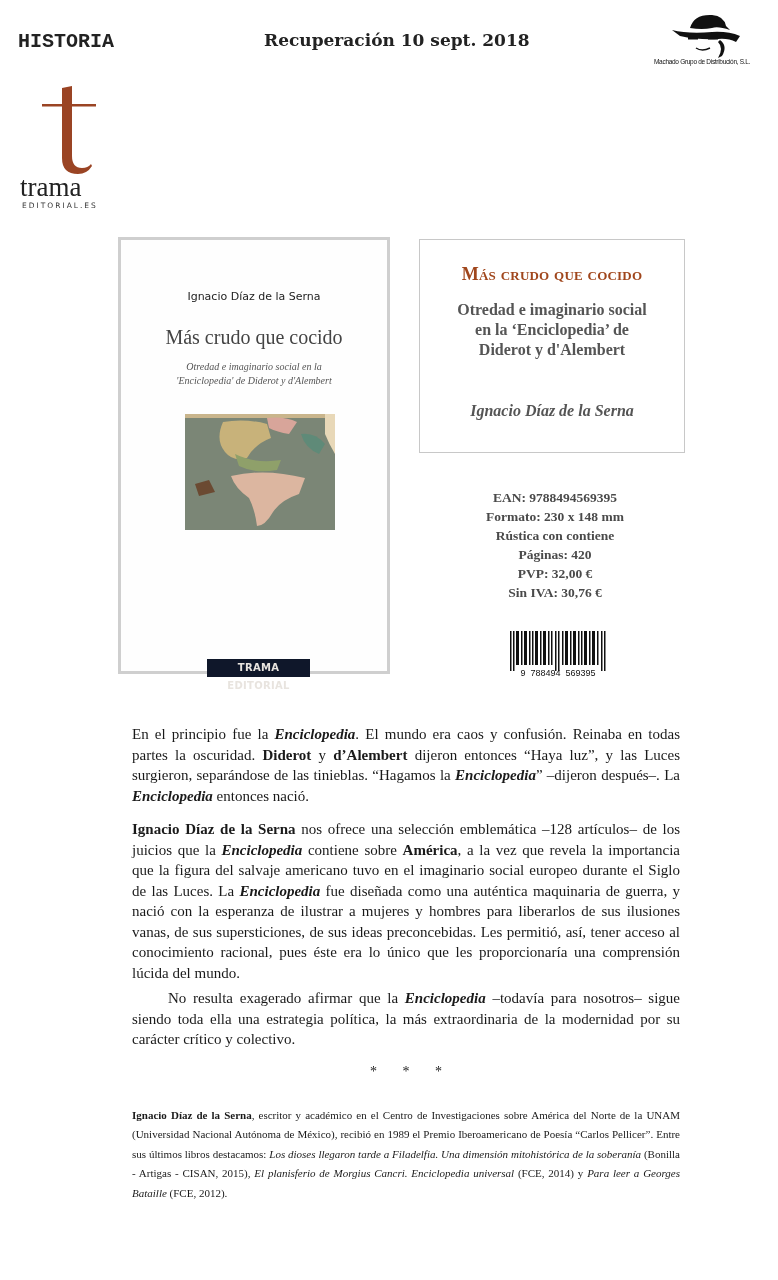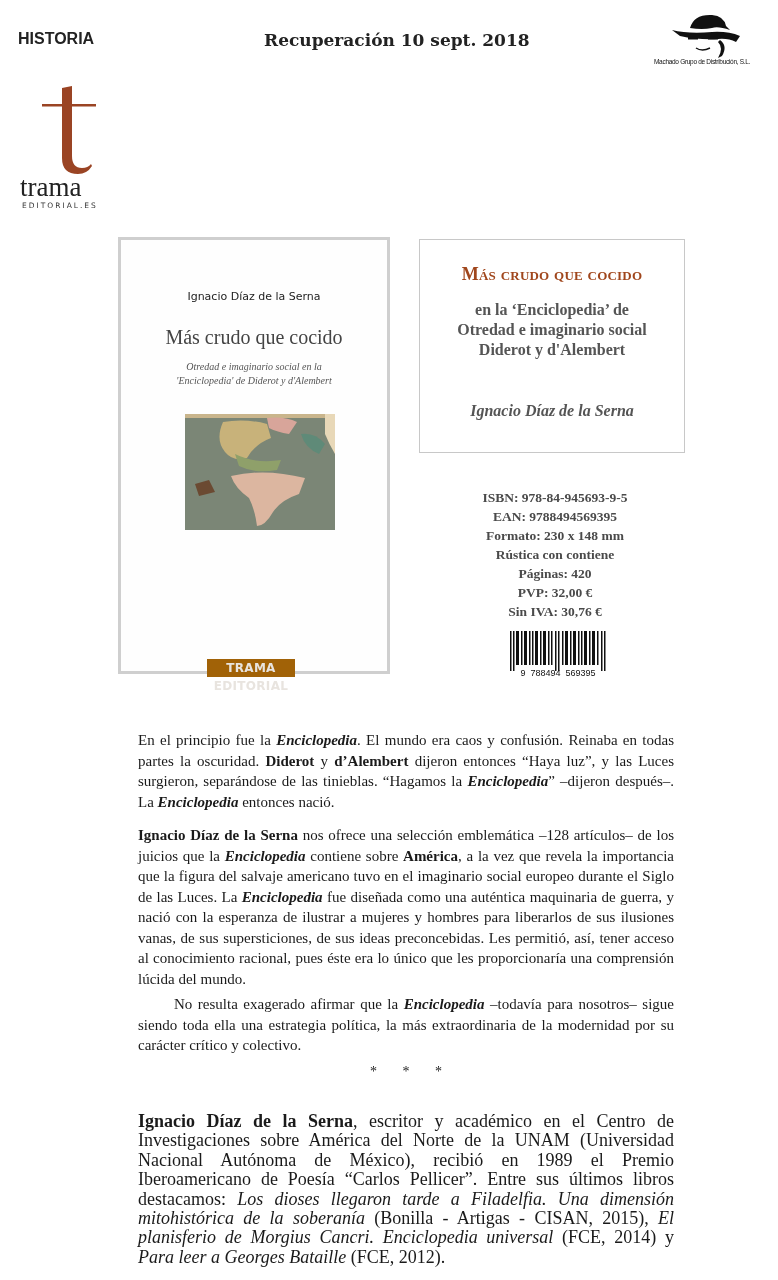--- a/index.html
+++ b/index.html
@@ -1,60 +1,60 @@
 <!DOCTYPE html>
 <html><head>
 <meta charset="utf-8">
 <style>
   html, body { margin: 0; padding: 0; background: #ffffff; }
   body { width: 778px; height: 1280px; position: relative; overflow: hidden; font-family: "Liberation Serif", serif; color: #1a1a1a; }
   .abs { position: absolute; }
 
-  .hdr-section { left: 18px; top: 30px; font-family: Liberation Sans, sans-serif; font-weight: bold; font-size: 16px; color: #222; }
+  .hdr-section { left: 18px; top: 30px; font-family: Liberation Mono, monospace; font-weight: bold; font-size: 20px; color: #222; }
   .hdr-date { left: 244px; top: 30px; font-family: "DejaVu Serif", serif; font-weight: bold; font-size: 17px; color: #222; margin-left: 20px; }
 
   
   .logo { left: 8px; top: 86px; width: 80px; height: 124px; margin-left: 12px; }
   .logo-t { position: absolute; left: 20px; top: 0; width: 60px; height: 90px; }
   .logo-word { position: absolute; left: 0; top: 88px; font-family: "Liberation Serif", serif; font-size: 27px; color: #222; letter-spacing: 0px; line-height: 1; }
   .logo-sub { position: absolute; left: 2px; top: 115px; font-family: "DejaVu Sans", sans-serif; font-size: 7.5px; letter-spacing: 2px; color: #333; }
 
   
   .dist { left: 640px; top: 10px; width: 130px; height: 60px; }
   .dist-label { position: absolute; left: 14px; top: 48px; font-family: "Liberation Sans", sans-serif; font-size: 6.5px; color: #111; white-space: nowrap; letter-spacing: -0.3px; }
 
   
   .cover { left: 118px; top: 237px; width: 272px; height: 437px; border: 3px solid #cfcfcf; background: #fefefe; box-sizing: border-box; }
   .cover-author { position: absolute; left: 0; right: 0; top: 50px; text-align: center; font-family: "DejaVu Sans", sans-serif; font-size: 11px; color: #222; }
   .cover-title { position: absolute; left: 0; right: 0; top: 86px; text-align: center; font-family: "Liberation Serif", serif; font-size: 20px; color: #444; }
   .cover-sub { position: absolute; left: 20px; right: 20px; top: 120px; text-align: center; font-family: "Liberation Serif", serif; font-size: 10px; line-height: 14px; color: #555; font-style: italic; }
   .cover-map { position: absolute; left: 64px; top: 174px; width: 150px; height: 116px; overflow: hidden; background: #6f7d70; }
-  .cover-band { position: absolute; left: 86px; top: 419px; width: 88px; height: 18px; background: #a16207; color: #e8e4df; font-family: "DejaVu Sans", sans-serif; font-size: 12px; font-weight: bold; text-align: center; line-height: 18px; letter-spacing: 0.3px; }
+  .cover-band { position: absolute; left: 86px; top: 419px; width: 103px; height: 18px; background: #0f172a; color: #e8e4df; font-family: "DejaVu Sans", sans-serif; font-size: 10px; font-weight: bold; text-align: center; line-height: 18px; letter-spacing: 0.3px; }
 
   
   .titlebox { left: 419px; top: 239px; width: 266px; height: 214px; border: 1px solid #c8c8c8; box-sizing: border-box; text-align: center; }
   .tb-title { position: absolute; left: 0; right: 0; top: 24px; font-family: "Liberation Serif", serif; font-weight: bold; color: #a0461c; font-size: 18px; font-variant: small-caps; letter-spacing: 0.2px; }
   .tb-sub { position: absolute; left: 10px; right: 10px; top: 60px; font-family: "Liberation Serif", serif; font-weight: bold; color: #555; font-size: 16px; line-height: 20px; }
   .tb-author { position: absolute; left: 0; right: 0; top: 162px; font-family: "Liberation Serif", serif; font-weight: bold; font-style: italic; color: #555; font-size: 16px; }
 
   
   .specs { left: 440px; top: 488px; width: 230px; text-align: center; font-family: "Liberation Serif", serif; font-weight: bold; color: #4a4a4a; font-size: 13.5px; line-height: 19px; }
 
   .barcode { left: 502px; top: 631px; width: 112px; height: 52px; }
   .barcode-bars { position: absolute; left: 8px; top: 0; width: 100px; height: 40px; }
   .barcode-num { position: absolute; left: 0; top: 37px; width: 112px; font-family: "Liberation Sans", sans-serif; font-size: 9px; color: #111; white-space: pre; text-align: center; }
 
   
   .body { left: 130px; width: 552px; font-family: "Liberation Serif", serif; font-size: 15px; line-height: 20.5px; text-align: justify; color: #1a1a1a; }
   .p1 { top: 722px; }
   .p2 { top: 817px; }
   .p3 { top: 986px; text-indent: 36px; }
   .stars { left: 130px; width: 552px; top: 1064px; text-align: center; font-size: 14px; word-spacing: 22px; font-family: "Liberation Serif", serif; }
-  .bio { left: 130px; width: 552px; top: 1104px; font-family: "Liberation Serif", serif; font-size: 18px; line-height: 19.4px; text-align: justify; color: #1a1a1a; }
-  p { margin: 8px; }
+  .bio { left: 130px; width: 552px; top: 1104px; font-family: "Liberation Serif", serif; font-size: 11px; line-height: 19.4px; text-align: justify; color: #1a1a1a; }
+  p { margin: 2px; }
 </style>
 </head>
 <body>
 
 <div class="abs hdr-section">HISTORIA</div>
 <div class="abs hdr-date">Recuperación 10 sept. 2018</div>
 
 <div class="abs logo">
   <svg class="logo-t" viewBox="0 0 60 90">
     <rect x="2" y="18" width="54" height="2.5" fill="#9a4424"></rect>
@@ -94,29 +94,28 @@
       <path d="M116 20 Q130 18 140 30 L134 40 Q120 34 116 20 Z" fill="#5f8a78"></path>
       <path d="M140 0 L150 0 L150 40 Q144 30 140 20 Z" fill="#e8d8b8"></path>
     </svg>
   </div>
   <div class="cover-band">TRAMA EDITORIAL</div>
 </div>
 
 <div class="abs titlebox">
   <div class="tb-title">Más crudo que cocido</div>
   <div class="tb-sub">
+    <div>Otredad e imaginario social</div>
     <div>en la ‘Enciclopedia’ de</div>
-    <div>Otredad e imaginario social</div>
     <div>Diderot y d'Alembert</div>
   </div>
   <div class="tb-author">Ignacio Díaz de la Serna</div>
 </div>
 
 <div class="abs specs">
-  <div>ISBN: 978-84-945693-9-5</div>
   <div>EAN: 9788494569395</div>
   <div>Formato: 230 x 148 mm</div>
   <div>Rústica con contiene</div>
   <div>Páginas: 420</div>
   <div>PVP: 32,00 €</div>
   <div>Sin IVA: 30,76 €</div>
 </div>
 
 <div class="abs barcode">
   <svg class="barcode-bars" viewBox="0 0 100 40" preserveAspectRatio="none">

